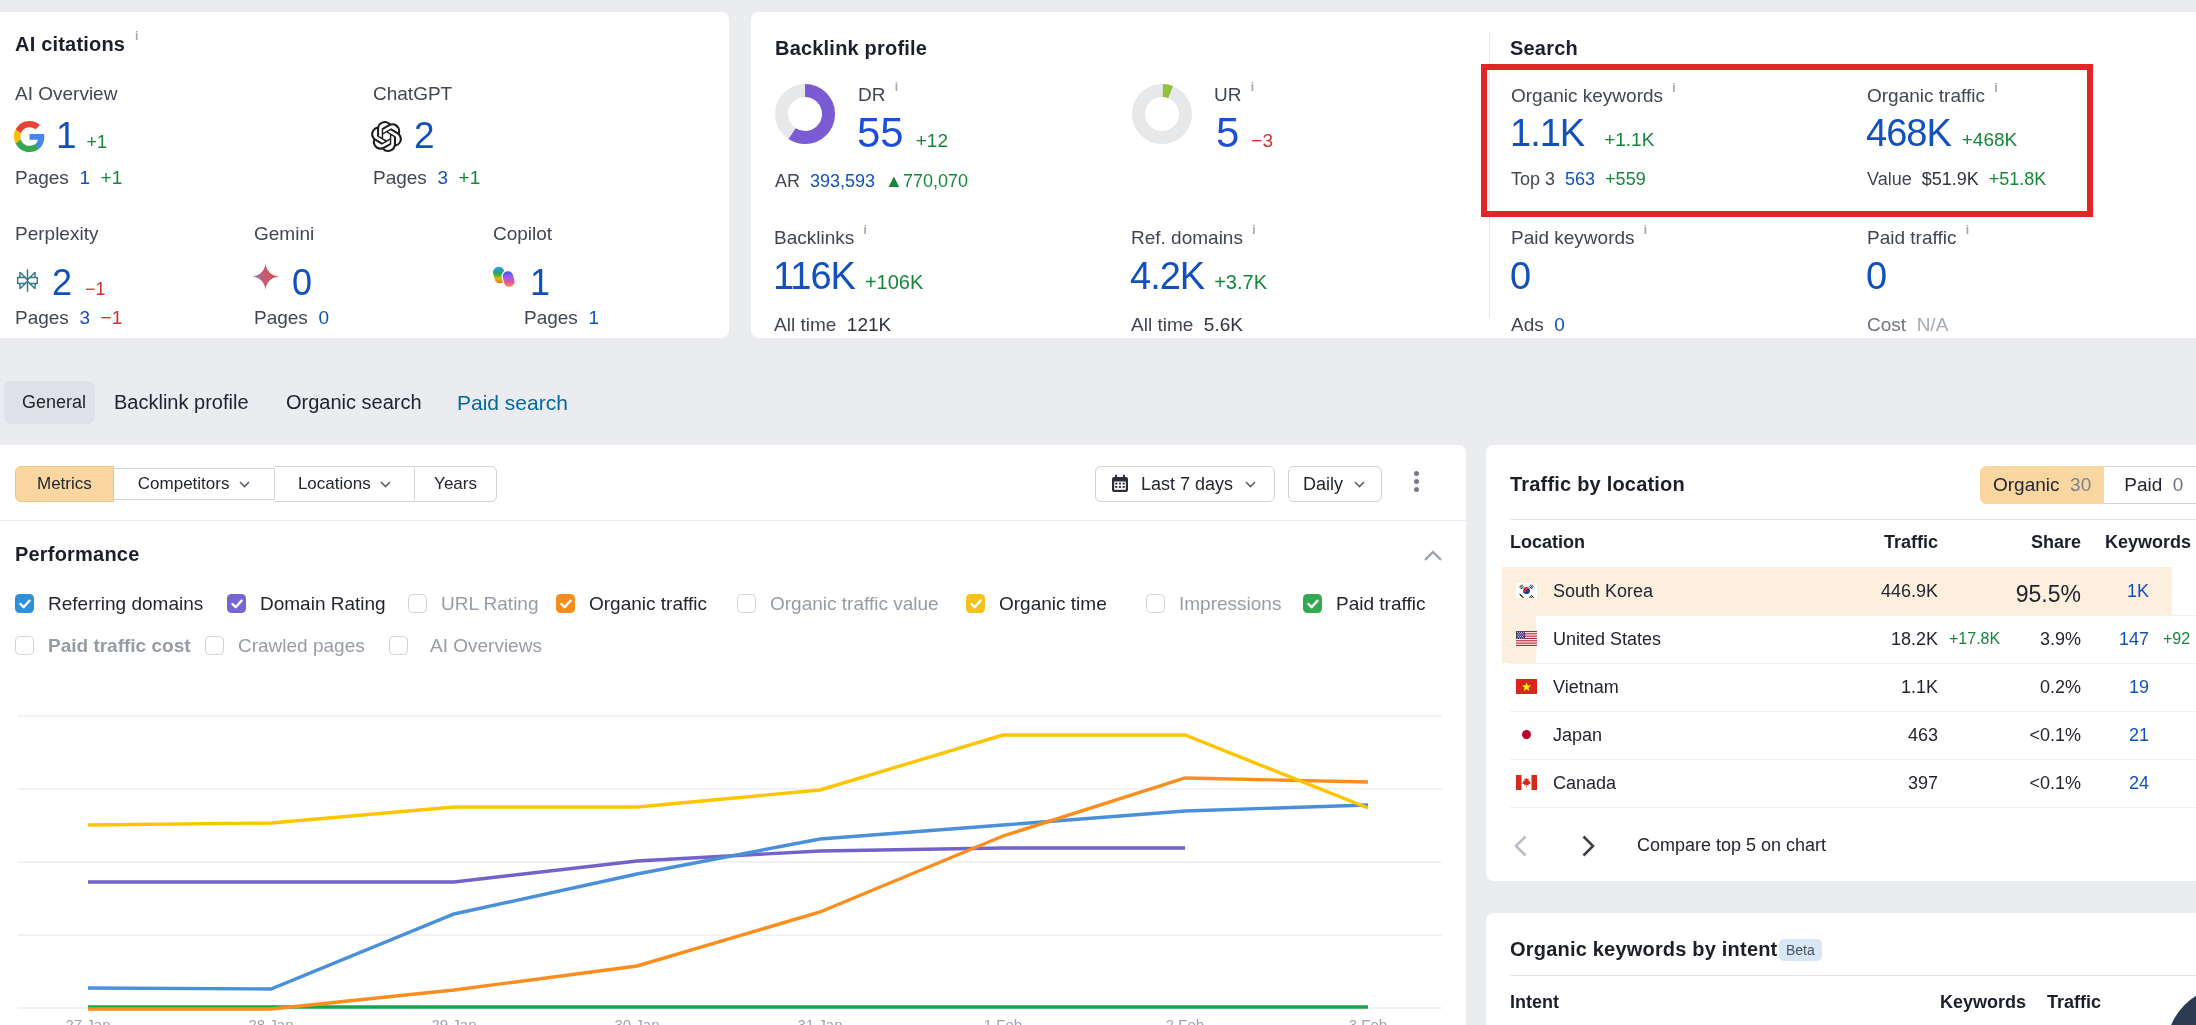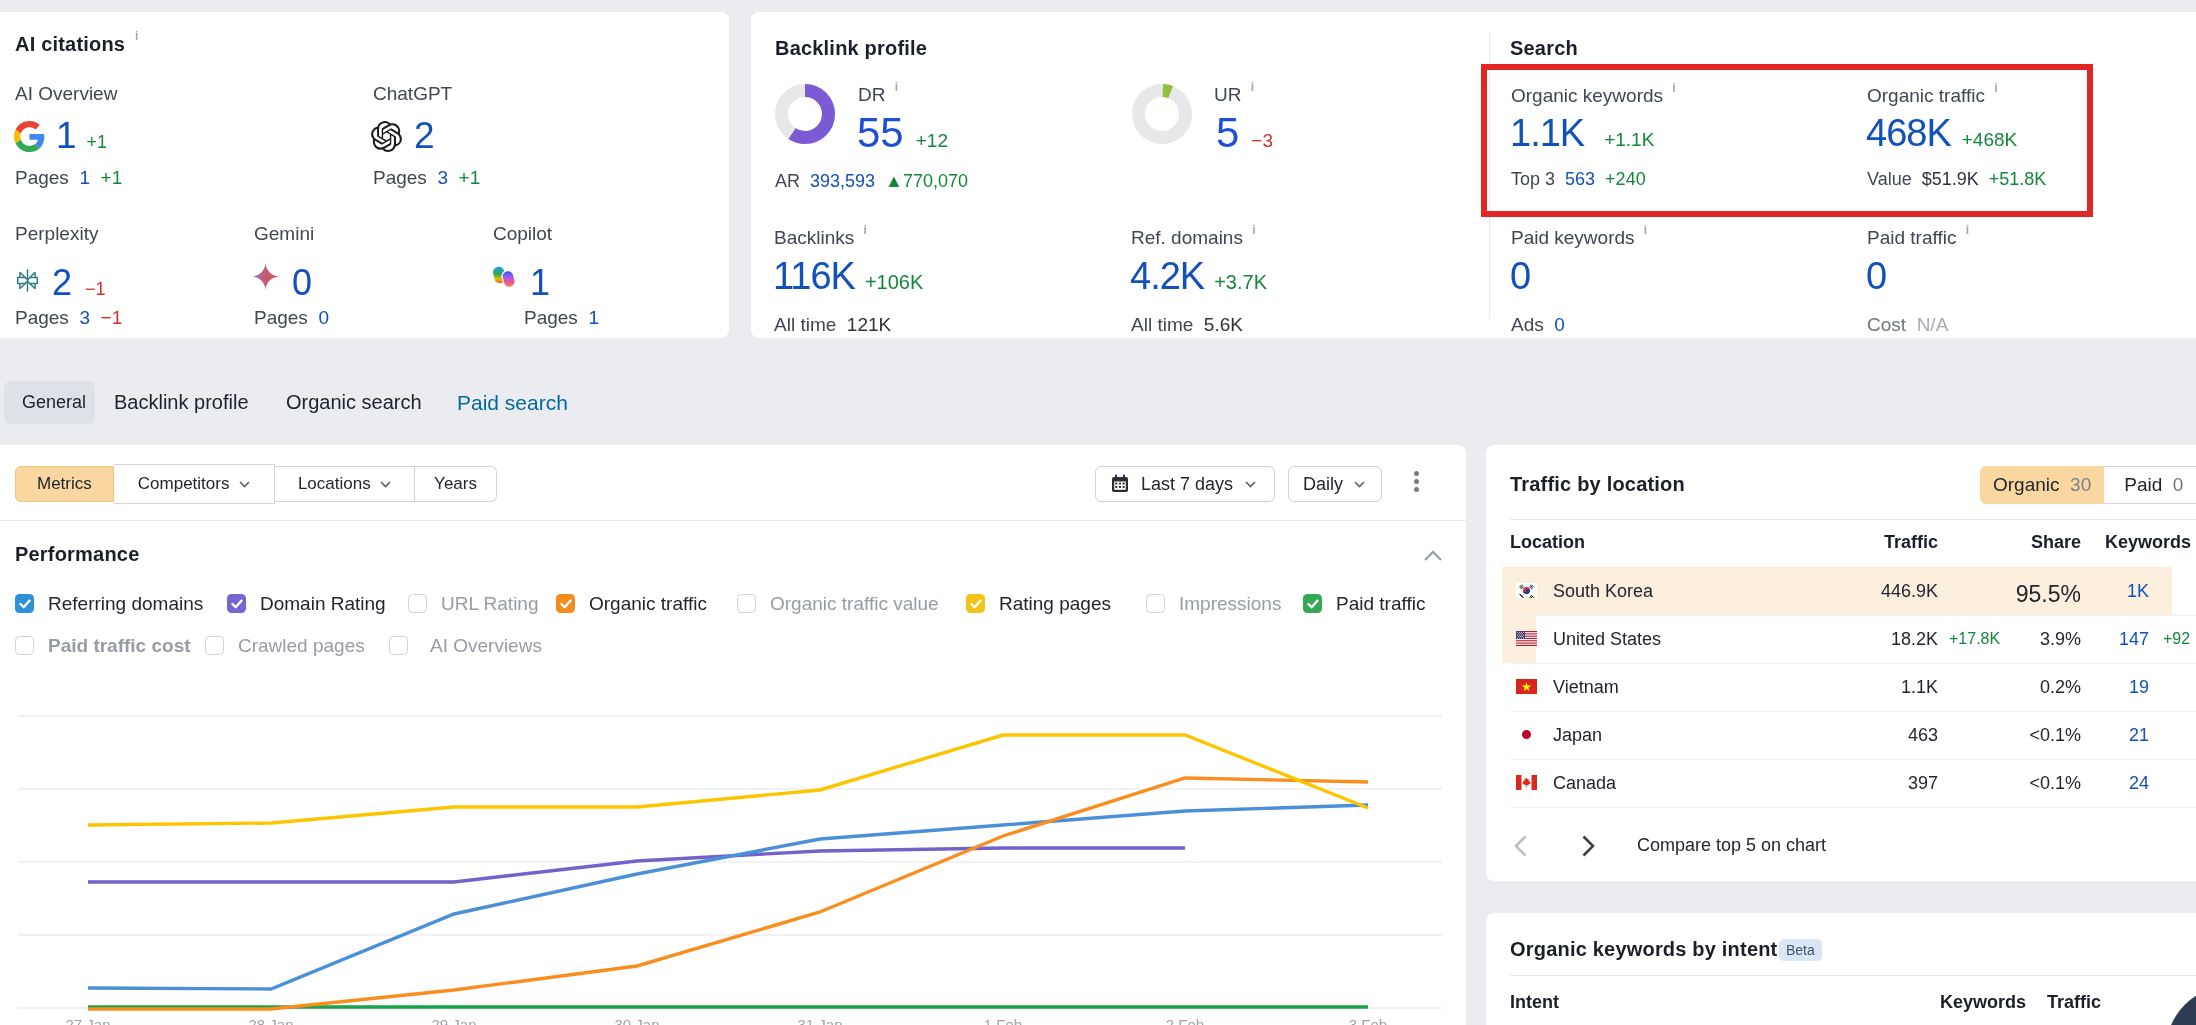--- a/index.html
+++ b/index.html
@@ -152,21 +152,21 @@
     <span class="green" style="font-size:20px; margin-left:10px;">+3.7K</span>
   </div>
 <div class="abs sm" style="left:1131px; top:314px;">All time&nbsp; <span style="color:#2E333C;">5.6K</span></div>
 
 <div class="abs ttl" style="left:1510px; top:37px;">Search</div>
 <div class="abs lbl" style="left:1511px; top:85px;">Organic keywords <span class="info">i</span></div>
 <div class="abs row" style="left:1510px; top:112px; align-items:baseline;">
     <span class="bigblue">1.1K</span>
     <span class="green" style="font-size:19px; margin-left:20px;">+1.1K</span>
   </div>
-<div class="abs sm" style="left:1511px; top:169px; font-size:18px;">Top 3&nbsp; <span class="blue">563</span>&nbsp; <span class="green">+240</span></div>
+<div class="abs sm" style="left:1511px; top:169px; font-size:18px;">Top 3&nbsp; <span class="blue">563</span>&nbsp; <span class="green">+559</span></div>
 
 <div class="abs lbl" style="left:1867px; top:85px;">Organic traffic <span class="info">i</span></div>
 <div class="abs row" style="left:1866px; top:112px; align-items:baseline;">
     <span class="bigblue">468K</span>
     <span class="green" style="font-size:19px; margin-left:11px;">+468K</span>
   </div>
 <div class="abs sm" style="left:1867px; top:169px; font-size:18px;">Value&nbsp; <span style="color:#2E333C;">$51.9K</span>&nbsp; <span class="green">+51.8K</span></div>
 
 <div class="abs lbl" style="left:1511px; top:227px;">Paid keywords <span class="info">i</span></div>
 <div class="abs bigblue" style="left:1510px; top:255px;">0</div>
@@ -181,21 +181,21 @@
 <div class="abs" style="left:4px; top:381px; width:91px; height:43px; background:#DEE1E5; border-radius:7px;"></div>
 <div class="abs" style="left:22px; top:392px; font-size:18px; color:#20242E;">General</div>
 <div class="abs" style="left:114px; top:391px; font-size:20px; color:#20242E;">Backlink profile</div>
 <div class="abs" style="left:286px; top:391px; font-size:20px; color:#20242E;">Organic search</div>
 <div class="abs" style="left:457px; top:391px; font-size:21px; color:#0369a1;">Paid search</div>
 
 <div class="card" style="left:0; top:445px; width:1466px; height:580px; border-radius:0 8px 0 0;"></div>
 
 <div class="abs row" style="left:15px; top:466px; height:36px;">
   <div class="row" style="background:#FAD7A1; border:1px solid #ECC586; height:36px; padding:0 21px; border-radius:6px 0 0 6px; font-size:17px; color:#23262E;">Metrics</div>
-  <div class="row" style="background:#fff; border:1px solid #D2D6DC; border-left:none; height:40px; padding:0 24px; font-size:17px; color:#23262E;">Competitors&nbsp;&nbsp;<svg width="11" height="7" viewBox="0 0 11 7" fill="none" stroke="#5A6069" stroke-width="1.6">
+  <div class="row" style="background:#fff; border:1px solid #D2D6DC; border-left:none; height:32px; padding:0 24px; font-size:17px; color:#23262E;">Competitors&nbsp;&nbsp;<svg width="11" height="7" viewBox="0 0 11 7" fill="none" stroke="#5A6069" stroke-width="1.6">
         <path d="M1 1l4.5 4.5L10 1"></path>
       </svg></div>
   <div class="row" style="background:#fff; border:1px solid #D2D6DC; border-left:none; height:36px; padding:0 23px; font-size:17px; color:#23262E;">Locations&nbsp;&nbsp;<svg width="11" height="7" viewBox="0 0 11 7" fill="none" stroke="#5A6069" stroke-width="1.6">
         <path d="M1 1l4.5 4.5L10 1"></path>
       </svg></div>
   <div class="row" style="background:#fff; border:1px solid #D2D6DC; border-left:none; height:36px; padding:0 19px; border-radius:0 6px 6px 0; font-size:17px; color:#23262E;">Years</div>
 </div>
 
 <div class="abs row" style="left:1095px; top:466px; width:180px; height:36px; border:1px solid #CDD1D7; border-radius:6px; padding:0 14px; font-size:18px; color:#23262E;">
   <svg width="20" height="20" viewBox="0 0 20 20" fill="#2A2E36">
@@ -267,21 +267,21 @@
     <div class="abs row" style="left:737px; top:594px; height:19px;">
       <span style="display:inline-block;width:19px;height:19px;border-radius:4.5px;background:#fff;border:1.5px solid #D0D4DA;"></span>
       <span style="font-size:19px;color:#969CA6;margin-left:14px;">Organic traffic value</span>
     </div>
     <div class="abs row" style="left:966px; top:594px; height:19px;">
       <span style="display:inline-flex;width:19px;height:19px;border-radius:4.5px;background:#F3C319;align-items:center;justify-content:center;">
         <svg width="12" height="10" viewBox="0 0 13 11" fill="none" stroke="#fff" stroke-width="2.6" stroke-linecap="round" stroke-linejoin="round">
           <path d="M1.5 5.5l3.5 3.5L11.5 1.8"></path>
         </svg>
       </span>
-      <span style="font-size:19px;color:#23262E;margin-left:14px;">Rating pages</span>
+      <span style="font-size:19px;color:#23262E;margin-left:14px;">Organic time</span>
     </div>
     <div class="abs row" style="left:1146px; top:594px; height:19px;">
       <span style="display:inline-block;width:19px;height:19px;border-radius:4.5px;background:#fff;border:1.5px solid #D0D4DA;"></span>
       <span style="font-size:19px;color:#969CA6;margin-left:14px;">Impressions</span>
     </div>
     <div class="abs row" style="left:1303px; top:594px; height:19px;">
       <span style="display:inline-flex;width:19px;height:19px;border-radius:4.5px;background:#35A854;align-items:center;justify-content:center;">
         <svg width="12" height="10" viewBox="0 0 13 11" fill="none" stroke="#fff" stroke-width="2.6" stroke-linecap="round" stroke-linejoin="round">
           <path d="M1.5 5.5l3.5 3.5L11.5 1.8"></path>
         </svg>

